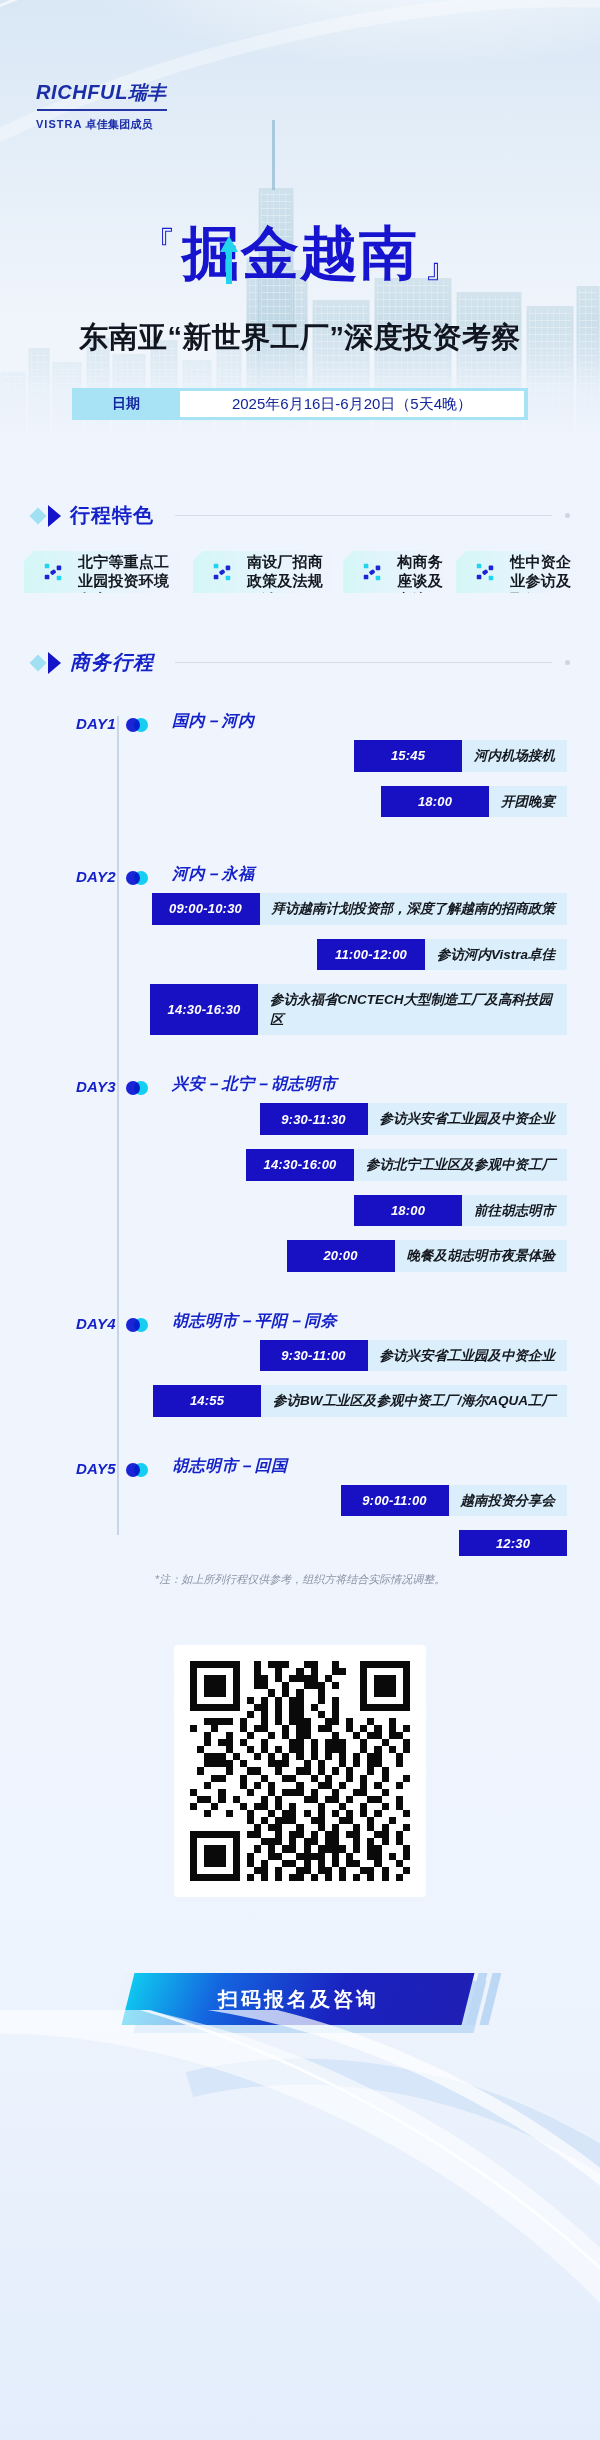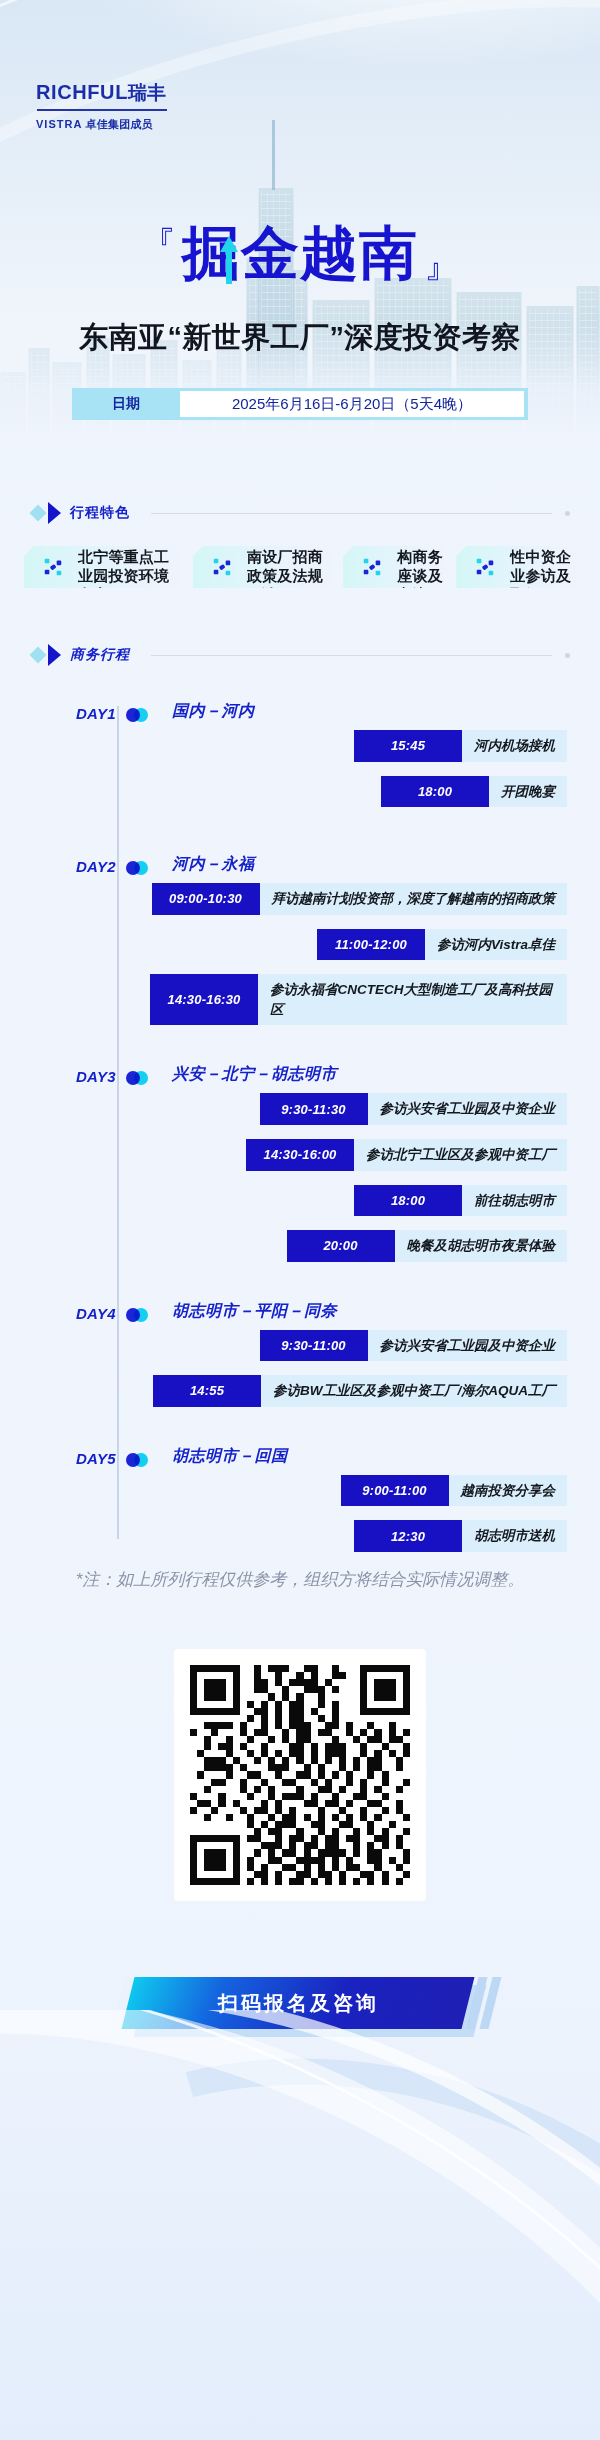--- a/index.html
+++ b/index.html
@@ -62,21 +62,21 @@
     position: absolute;
     width: 3px; background: rgba(130,175,200,.6);
   }
   .hero-fade {
     position: absolute; left: 0; bottom: 0; width: 600px; height: 120px;
     background: linear-gradient(180deg, rgba(240,245,253,0) 0%, rgba(240,245,253,.82) 55%, #f0f5fd 100%);
   }
 
   
   .logo-wrap { position: absolute; left: 36px; top: 82px; z-index: 6; }
-  .logo-main { font-size: 20px; font-weight: 800; color: #1b2ea8; letter-spacing: .6px; line-height: 1; }
+  .logo-main { font-size: 20px; font-weight: 800; color: #1b2ea8; letter-spacing: .6px; line-height: 1; font-style: italic; }
   .logo-main .cn { font-size: 19px; letter-spacing: 0; }
   .logo-rule { width: 130px; height: 1.5px; background: #2436a5; margin: 7px 0 6px 1px; }
   .logo-sub { font-size: 11px; font-weight: 700; color: #1b2ea8; letter-spacing: .2px; }
   .logo-sub .vistra { letter-spacing: 1px; }
 
   
   .title-row {
     position: absolute; left: 0; top: 224px; width: 600px; z-index: 6;
     display: flex; align-items: center; justify-content: center; gap: 6px;
   }
@@ -120,21 +120,21 @@
   .chev .dia {
     width: 12px; height: 12px; background: #9fe0f2; transform: rotate(45deg);
   }
   .chev .arw {
     width: 0; height: 0;
     border-top: 11px solid transparent;
     border-bottom: 11px solid transparent;
     border-left: 13px solid #1414c8;
     margin-left: 3px;
   }
-  .section-title { font-size: 14px; font-weight: 900; color: #1522c9; letter-spacing: 1px; }
+  .section-title { font-size: 20px; font-weight: 900; color: #1522c9; letter-spacing: 1px; }
   .section-rule { flex: 1; height: 1px; background: linear-gradient(90deg, #d6dbe8, #d6dbe8); margin-left: 12px; }
   .section-dot { width: 5px; height: 5px; border-radius: 50%; background: #cfd5e2; margin-left: 4px; }
 
   
   .features { margin: 22px 24px 0 24px; display: flex; flex-direction: row; gap: 12px; }
   .feature {
     position: relative;
     height: 42px;
     display: flex; align-items: center;
     background: linear-gradient(90deg, #d4f6f6 0%, #dff5fb 35%, #eaf3fd 72%, #eef4fd 100%);
@@ -180,21 +180,21 @@
   }
   .row-desc {
     flex: 1;
     background: #dbeefb;
     display: flex; align-items: center;
     padding: 6px 12px;
     font-size: 13.5px; font-weight: 700; color: #14181f; line-height: 1.45;
   }
   .footnote {
     margin: 16px 0 0 0; text-align: center;
-    font-size: 17px; color: #8a93a6; font-weight: 500;
+    font-size: 11px; color: #8a93a6; font-weight: 500;
   }
 
   
   .qr-wrap { display: flex; justify-content: center; margin-top: 52px; }
   .qr-card { background: #fff; padding: 9px; border-radius: 4px; }
   .qr { width: 234px; height: 234px; display: block; }
 
   
   .cta-zone { position: relative; margin-top: 72px; height: 120px; }
   .cta-wrap { position: relative; width: 600px; height: 64px; }
@@ -472,21 +472,20 @@
             </span>
           <span class="day-route">胡志明市－回国</span>
         </div>
         <div class="rows">
           <div class="row">
             <div class="row-time">9:00-11:00</div>
             <div class="row-desc">越南投资分享会</div>
           </div>
           <div class="row">
             <div class="row-time">12:30</div>
-            <div class="row-desc">胡志明市送机</div>
           </div>
         </div>
       </div>
 
       <div class="footnote">*注：如上所列行程仅供参考，组织方将结合实际情况调整。</div>
     </div>
   </div>
 
   <div class="qr-wrap">
     <div class="qr-card">

